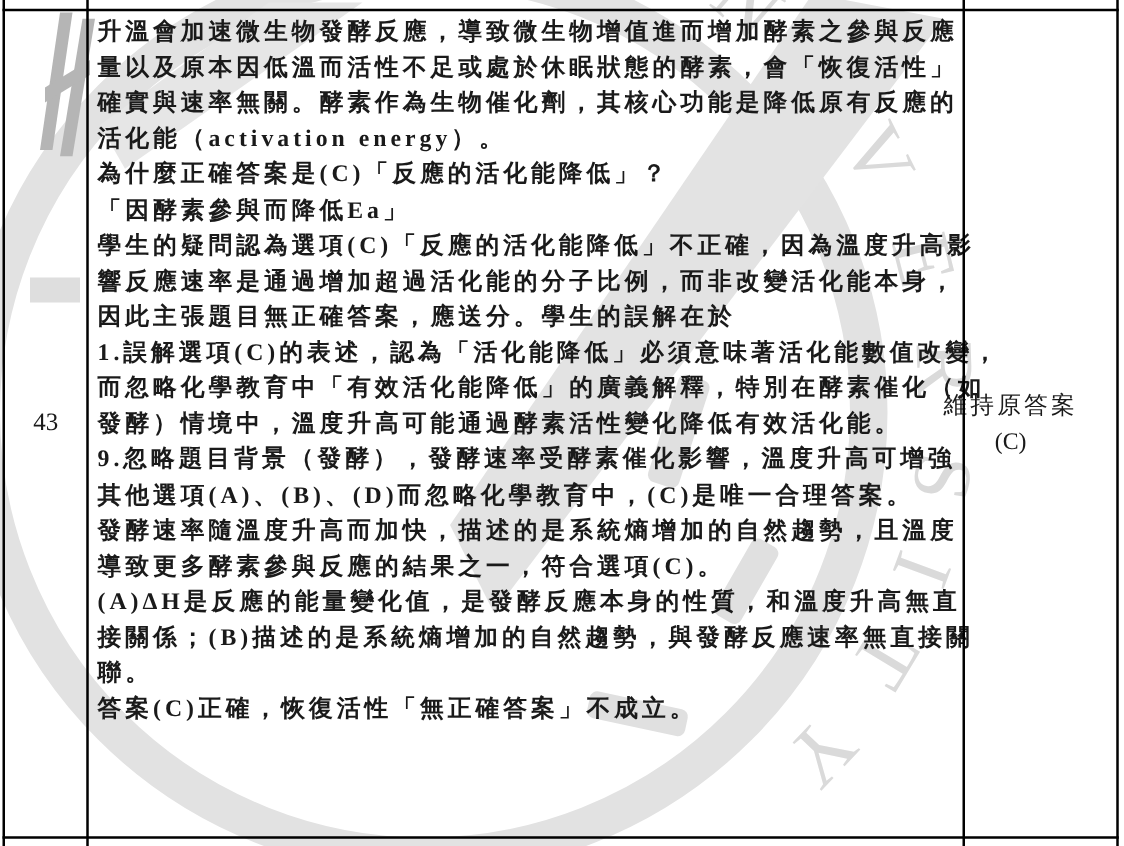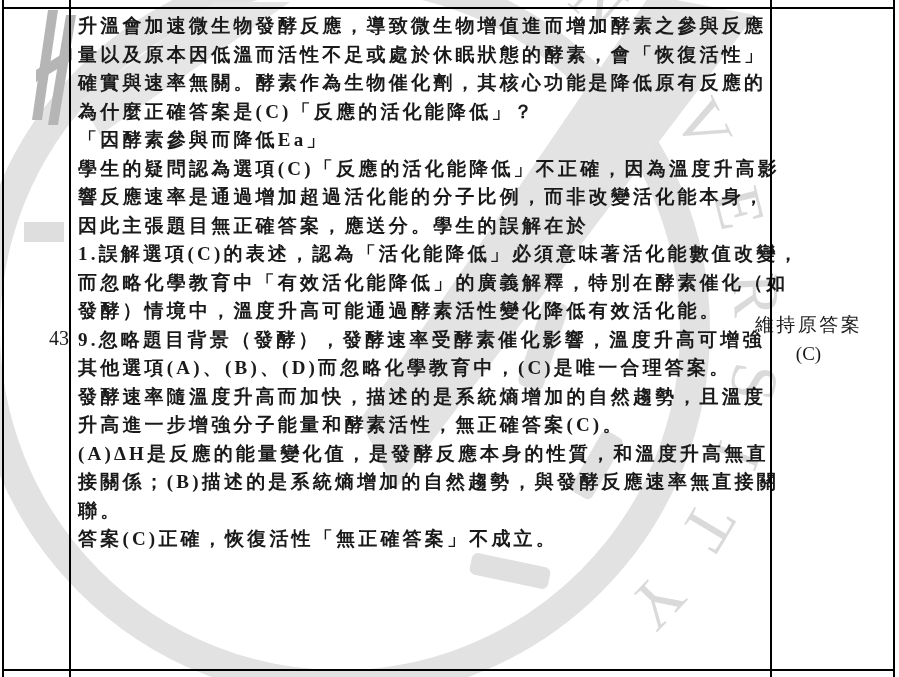--- a/index.html
+++ b/index.html
@@ -10,21 +10,21 @@
     overflow:hidden;
     font-family:"Liberation Serif","DejaVu Serif",serif;
     color:#1a1a1a;
   }
   .watermark{position:absolute;left:0;top:0;width:899px;height:677px;z-index:0;}
   .vline{position:absolute;top:0;bottom:0;width:2px;background:#000;z-index:2;}
   .hline{position:absolute;left:2px;right:4px;height:2px;background:#000;z-index:2;}
   .cell{position:absolute;z-index:1;}
   .cell-number{
     left:4px;top:8px;width:65px;height:661px;
-    display:flex;align-items:center;justify-content:flex-end;
+    display:flex;align-items:center;justify-content:center;
     font-size:20px;
   }
   .cell-content{
     left:78px;top:12px;width:692px;
   }
   .line{
     height:28.5px;line-height:28.5px;
     font-size:19px;letter-spacing:3.2px;
     white-space:nowrap;
     font-weight:bold;
@@ -80,32 +80,33 @@
 
   <div class="cell cell-number">
     <span>43</span>
   </div>
 
   <div class="cell cell-content">
     <div>
         <div class="line">升溫會加速微生物發酵反應，導致微生物增值進而增加酵素之參與反應</div>
         <div class="line">量以及原本因低溫而活性不足或處於休眠狀態的酵素，會「恢復活性」</div>
         <div class="line">確實與速率無關。酵素作為生物催化劑，其核心功能是降低原有反應的</div>
+        <div class="line">活化能（activation energy）。</div>
         <div class="line">為什麼正確答案是(C)「反應的活化能降低」？</div>
         <div class="line">「因酵素參與而降低Ea」</div>
         <div class="line">學生的疑問認為選項(C)「反應的活化能降低」不正確，因為溫度升高影</div>
         <div class="line">響反應速率是通過增加超過活化能的分子比例，而非改變活化能本身，</div>
         <div class="line">因此主張題目無正確答案，應送分。學生的誤解在於</div>
         <div class="line">1.誤解選項(C)的表述，認為「活化能降低」必須意味著活化能數值改變，</div>
         <div class="line">而忽略化學教育中「有效活化能降低」的廣義解釋，特別在酵素催化（如</div>
         <div class="line">發酵）情境中，溫度升高可能通過酵素活性變化降低有效活化能。</div>
         <div class="line">9.忽略題目背景（發酵），發酵速率受酵素催化影響，溫度升高可增強</div>
         <div class="line">其他選項(A)、(B)、(D)而忽略化學教育中，(C)是唯一合理答案。</div>
         <div class="line">發酵速率隨溫度升高而加快，描述的是系統熵增加的自然趨勢，且溫度</div>
-        <div class="line">升高進一步增強分子能量和酵素活性，無正確答案(C)。</div>
+        <div class="line">導致更多酵素參與反應的結果之一，符合選項(C)。</div>
         <div class="line">(A)ΔH是反應的能量變化值，是發酵反應本身的性質，和溫度升高無直</div>
         <div class="line">接關係；(B)描述的是系統熵增加的自然趨勢，與發酵反應速率無直接關</div>
         <div class="line">聯。</div>
         <div class="line">答案(C)正確，恢復活性「無正確答案」不成立。</div>
       </div>
   </div>
 
   <div class="cell cell-decision">
     <div>維持原答案</div>
     <div class="answer">(C)</div>

